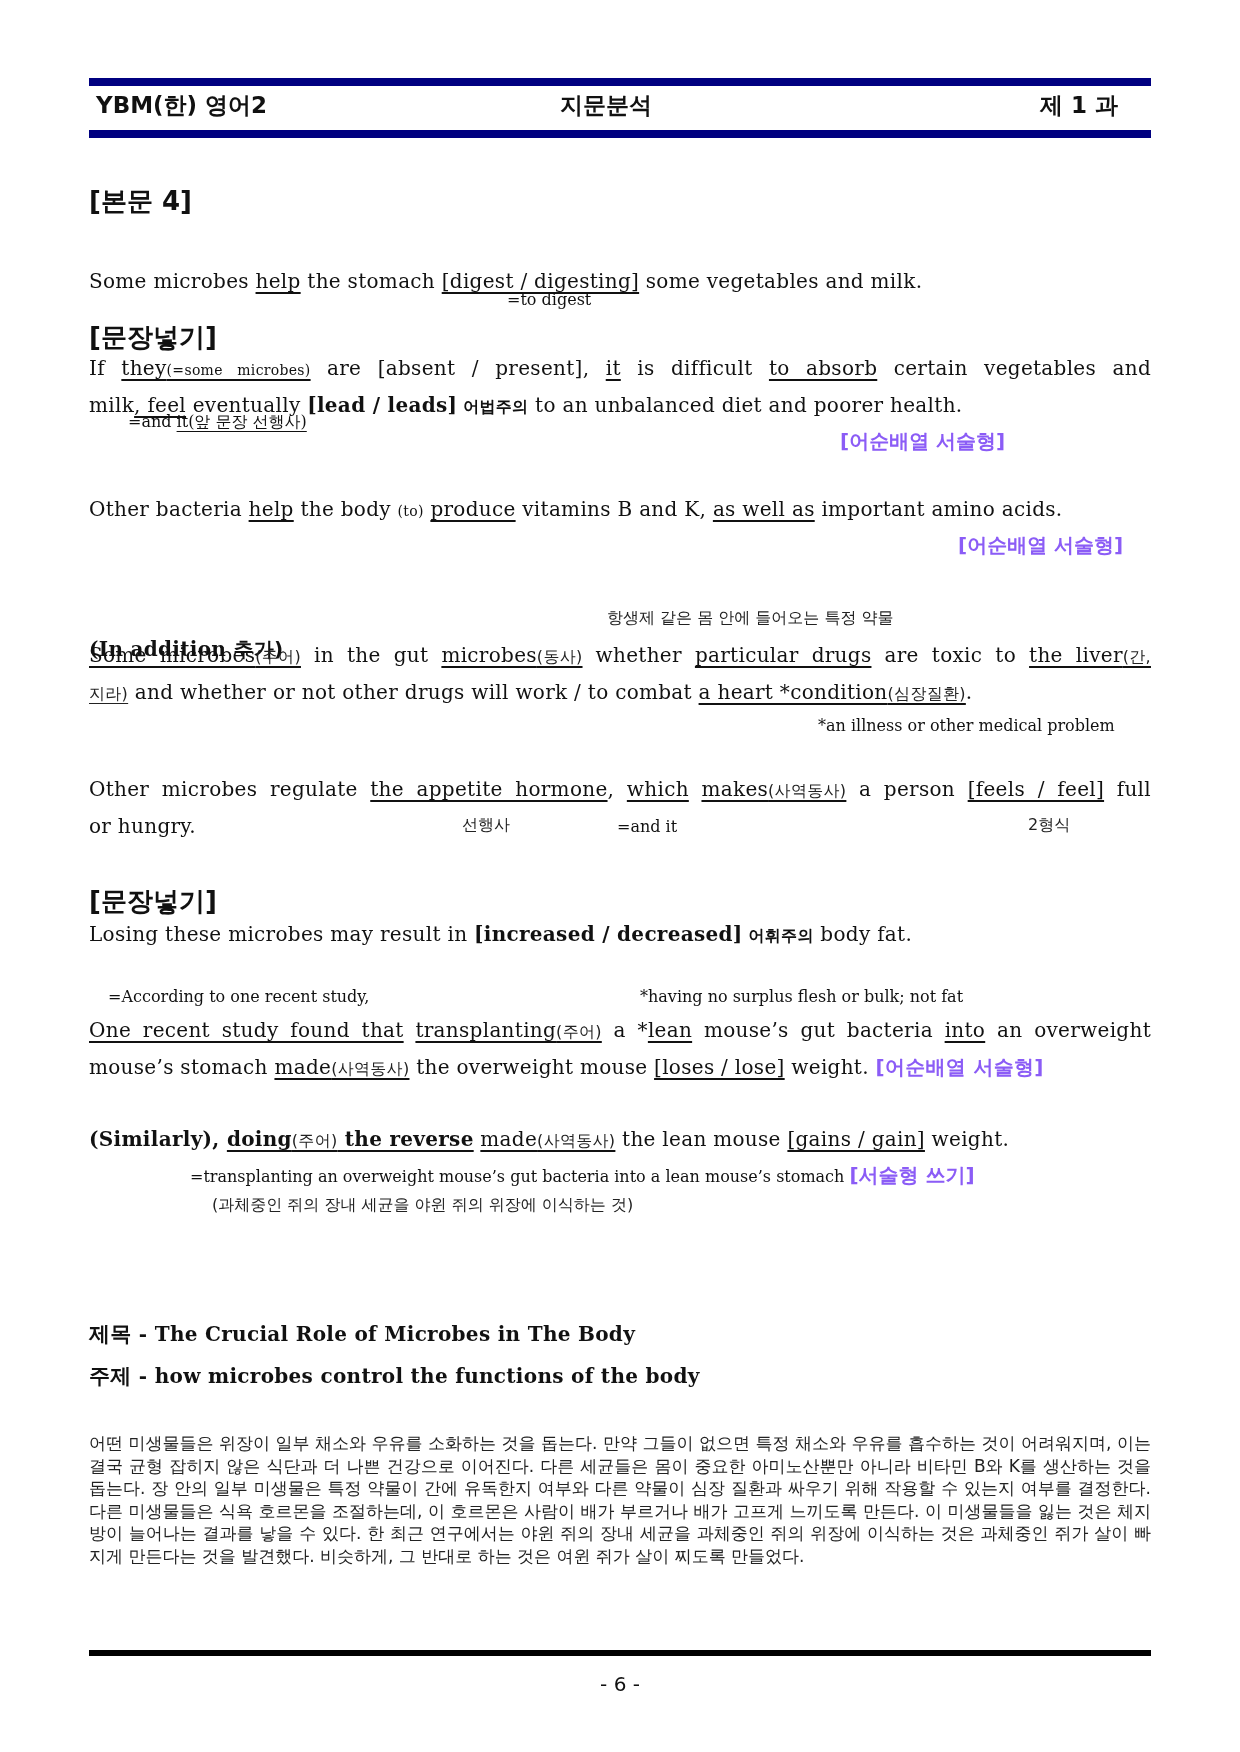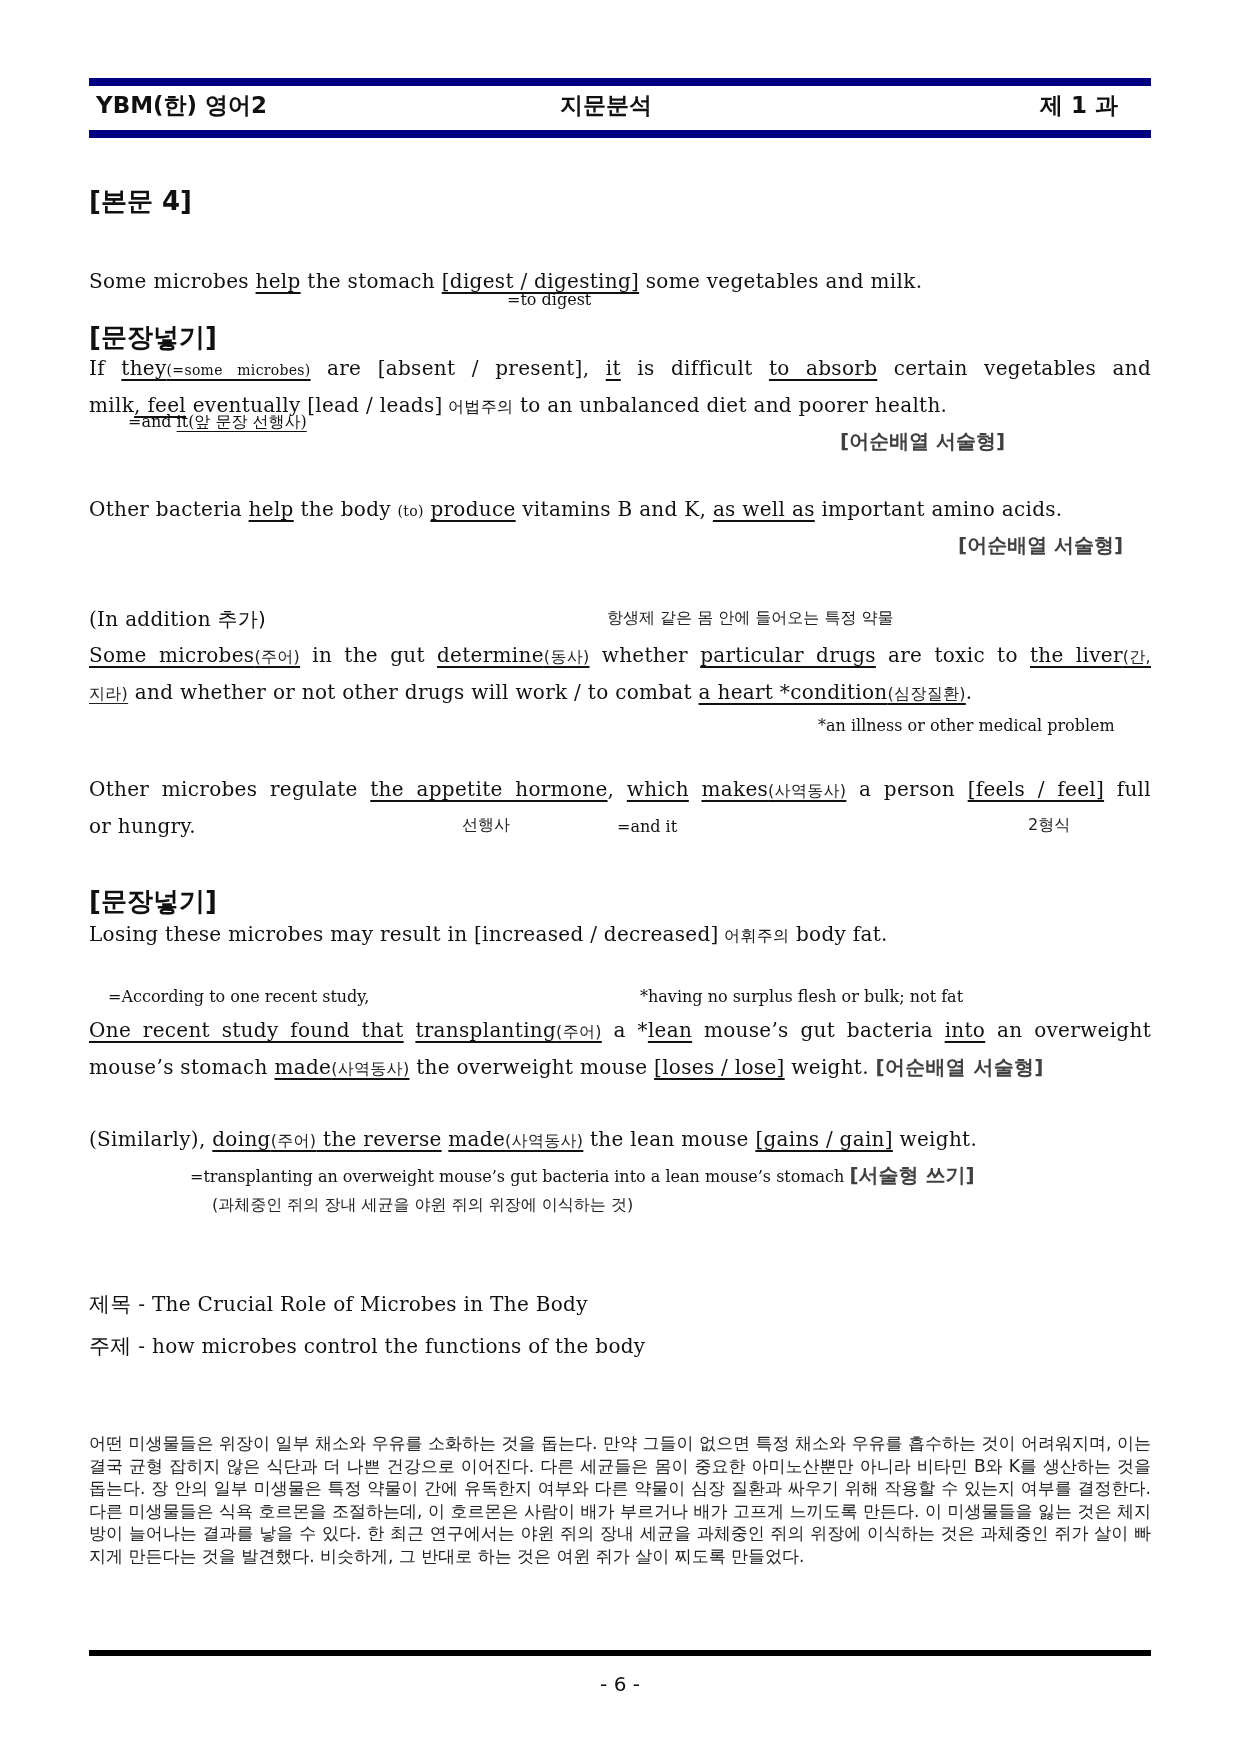--- a/index.html
+++ b/index.html
@@ -5,25 +5,25 @@
   html, body { margin: 0; padding: 0; background: #ffffff; }
   body { width: 1240px; height: 1752px; position: relative; overflow: hidden;
          font-family: "DejaVu Serif", "Liberation Serif", serif; color: #111; }
   .abs { position: absolute; white-space: nowrap; }
   .bar { position: absolute; left: 89px; width: 1062px; background: #000080; }
   .hdr { position: absolute; top: 90px; font-family: "DejaVu Sans", "Liberation Sans", sans-serif;
          font-weight: bold; font-size: 23px; color: #111; }
   .sec { font-family: "DejaVu Sans", "Liberation Sans", sans-serif; font-weight: bold; font-size: 26px; }
   .txt { font-size: 20px; letter-spacing: 0.3px; }
   .u { text-decoration: underline; text-underline-offset: 4px; }
-  .b { font-weight: normal; }
+  .b { font-weight: bold; margin-top: 30px; }
   .sm { font-size: 14px; }
   .note { font-size: 16px; }
   .ko { font-family: "DejaVu Sans", "Liberation Sans", sans-serif; }
-  .tag { font-family: "DejaVu Sans", "Liberation Sans", sans-serif; font-weight: bold; color: #404040; font-size: 20px; }
+  .tag { font-family: "DejaVu Sans", "Liberation Sans", sans-serif; font-weight: bold; color: #8b5cf6; font-size: 20px; }
   .kohint { font-family: "DejaVu Sans", "Liberation Sans", sans-serif; font-size: 16px; color: #222; }
   .trans { position: absolute; left: 89px; width: 1062px; top: 1432px;
            font-family: "DejaVu Sans", "Liberation Sans", sans-serif; font-size: 17px; line-height: 22.5px;
            color: #222; text-align: justify; }
   .footer-rule { position: absolute; left: 89px; top: 1650px; width: 1062px; height: 6px; background: #000; }
   .pagenum { position: absolute; top: 1672px; left: 0; width: 1240px; text-align: center;
              font-family: "DejaVu Sans", sans-serif; font-size: 20px; }
 </style>
 </head>
 <body>
@@ -57,21 +57,21 @@
 <div class="abs txt" style="left:89px;top:497px;">
   <span>Other bacteria </span><span class="u">help</span><span> the body </span><span class="sm">(to)</span><span> </span><span class="u">produce</span><span> vitamins B and K, </span><span class="u">as well as</span><span> important amino acids.</span>
 </div>
 <div class="abs tag" style="left:958px;top:532px;">[어순배열 서술형]</div>
 
 <div class="abs txt b" style="left:89px;top:606px;">
   <span>(In addition </span><span class="ko">추가)</span>
 </div>
 <div class="abs kohint" style="left:607px;top:608px;">항생제 같은 몸 안에 들어오는 특정 약물</div>
 <div class="abs txt" style="left:89px;top:643px;width:1062px;text-align:justify;text-align-last:justify;">
-  <span class="u"><span>Some microbes</span><span class="kohint">(주어)</span></span> <span> in the gut </span><span class="u"><span>determine</span><span class="kohint">(동사)</span></span><span> whether </span><span class="u">particular drugs</span><span> are toxic to </span><span class="u"><span>the liver</span><span class="kohint">(간,</span></span>
+  <span class="u"><span>Some microbes</span><span class="kohint">(주어)</span></span> <span> in the gut </span><span class="u"><span>microbes</span><span class="kohint">(동사)</span></span><span> whether </span><span class="u">particular drugs</span><span> are toxic to </span><span class="u"><span>the liver</span><span class="kohint">(간,</span></span>
 </div>
 <div class="abs txt" style="left:89px;top:680px;">
   <span class="u kohint">지라)</span><span> and whether or not other drugs will work / to combat </span><span class="u"><span>a heart *condition</span><span class="kohint">(심장질환)</span></span><span>.</span>
 </div>
 <div class="abs note" style="left:818px;top:716px;">*an illness or other medical problem</div>
 
 <div class="abs txt" style="left:89px;top:777px;width:1062px;text-align:justify;text-align-last:justify;">
   <span>Other microbes regulate </span><span class="u">the appetite hormone</span><span>, </span><span class="u">which</span><span> </span><span class="u"><span>makes</span><span class="kohint">(사역동사)</span></span><span> a person </span><span class="u">[feels / feel]</span><span> full</span>
 </div>
 <div class="abs txt" style="left:89px;top:814px;">or hungry.</div>

